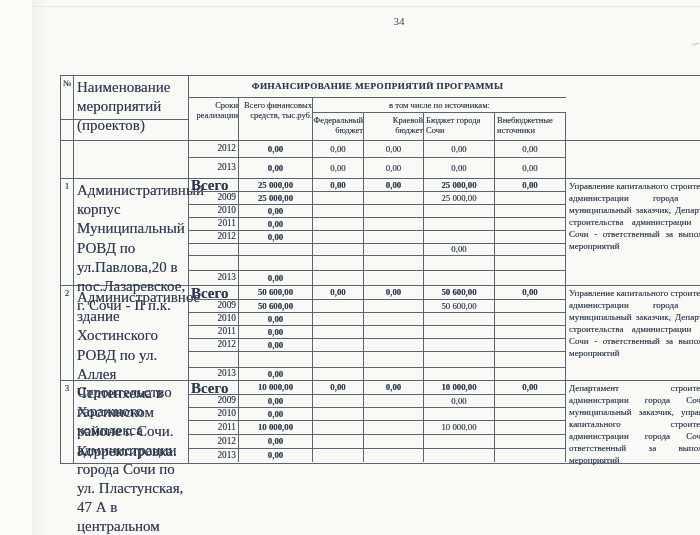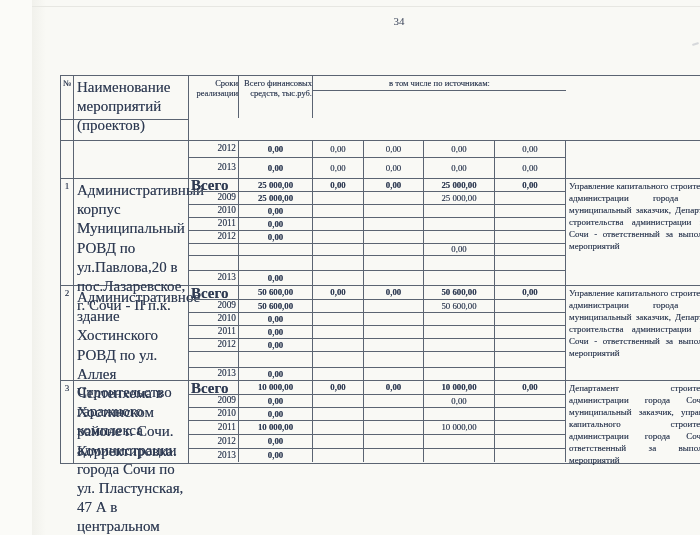--- a/index.html
+++ b/index.html
@@ -81,25 +81,32 @@
     <div class="section" style="height:65px">
       <div class="colv c-num">
         <div style="height:44px;border-bottom:1px solid var(--line);text-align:center;padding-top:2px;font-size:8.6px;">№</div>
         <div style="flex:1"></div>
       </div>
       <div class="colv c-name">
         <div class="name-cell" style="height:44px;border-bottom:1px solid var(--line);">Наименование мероприятий (проектов)</div>
         <div style="flex:1"></div>
       </div>
       <div class="mid">
+        <div class="fin-title" style="height:22px">ФИНАНСИРОВАНИЕ МЕРОПРИЯТИЙ ПРОГРАММЫ</div>
         <div style="display:flex;height:42px">
           <div class="cell hdr c-period" style="height:42px">Сроки реализации</div>
           <div class="cell hdr c-total" style="height:42px">Всего финансовых средств, тыс.руб.</div>
           <div style="width:253px;display:flex;flex-direction:column">
             <div class="sources-lbl" style="height:15px">в том числе по источникам:</div>
+            <div style="display:flex;height:27px">
+              <div class="cell hdr c-fed" style="height:27px">Федеральный бюджет</div>
+              <div class="cell hdr c-krai" style="height:27px">Краевой бюджет</div>
+              <div class="cell hdr hdr-left c-city" style="height:27px">Бюджет города Сочи</div>
+              <div class="cell hdr hdr-left c-vneb" style="height:27px">Внебюджетные источники</div>
+            </div>
           </div>
         </div>
       </div>
     </div>
 
     <div class="section" style="height:38px">
       <div class="colv c-num"></div>
       <div class="colv c-name"></div>
       <div class="mid">
         <div class="mrow" style="height:17px">

